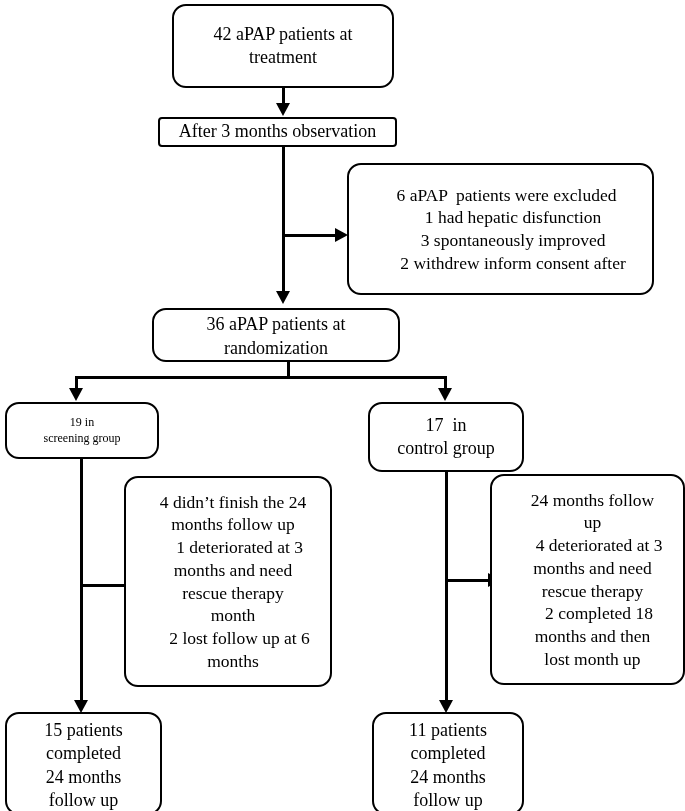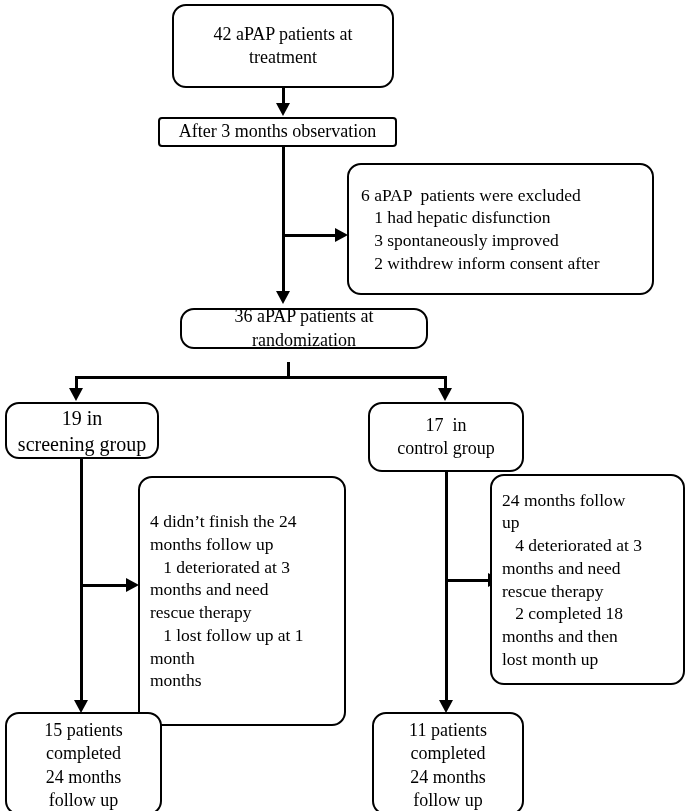--- a/index.html
+++ b/index.html
@@ -22,36 +22,36 @@
     border: 2.2px solid #000000;
     background: #ffffff;
     display: flex;
     flex-direction: column;
     justify-content: center;
     z-index: 2;
   }
   .node.rounded { border-radius: 14px; }
   .node.sharp   { border-radius: 4px; }
   .node.center  { align-items: center; text-align: center; }
-  .node.left    { align-items: flex-start; text-align: left; }
+  .node.left    { align-items: center; text-align: left; }
   .node .line {
     display: block;
     white-space: pre;
     line-height: 1.30;
   }
 
   
   #node-screening     { left: 172px; top: 4px;   width: 222px; height: 84px;  font-size: 18px; }
   #node-observation   { left: 158px; top: 117px; width: 239px; height: 30px;  font-size: 18px; }
   #node-excluded      { left: 347px; top: 163px; width: 307px; height: 132px; font-size: 17.5px;
                         padding: 5px 0 5px 12px; }
-  #node-randomization { left: 180px; top: 308px; width: 248px; height: 41px;  font-size: 18px; }
-  #node-treatment     { left: 5px;   top: 402px; width: 154px; height: 57px;  font-size: 20px; }
+  #node-randomization { left: 152px; top: 308px; width: 248px; height: 54px;  font-size: 18px; justify-content: flex-end; }
+  #node-treatment     { left: 5px;   top: 402px; width: 154px; height: 57px;  font-size: 12px; }
   #node-control       { left: 368px; top: 402px; width: 156px; height: 70px;  font-size: 18px; }
-  #node-tx-dropout    { left: 138px; top: 476px; width: 208px; height: 250px; font-size: 17.5px;
+  #node-tx-dropout    { left: 124px; top: 476px; width: 208px; height: 211px; font-size: 17.5px;
                         padding: 4px 0 4px 10px; }
   #node-ct-dropout    { left: 490px; top: 474px; width: 195px; height: 211px; font-size: 17.5px;
                         padding: 4px 0 4px 10px; }
   #node-tx-completed  { left: 5px;   top: 712px; width: 157px; height: 103px; font-size: 18px;
                         justify-content: flex-start; padding-top: 5px; }
   #node-ct-completed  { left: 372px; top: 712px; width: 152px; height: 103px; font-size: 18px;
                         justify-content: flex-start; padding-top: 5px; }
 
   
   .vline, .hline {
@@ -170,22 +170,22 @@
     <span class="line">17  in</span>
     <span class="line">control group</span>
   </div>
 
   <div class="node rounded left" id="node-tx-dropout">
     <span class="line">4 didn’t finish the 24</span>
     <span class="line">months follow up</span>
     <span class="line">   1 deteriorated at 3</span>
     <span class="line">months and need</span>
     <span class="line">rescue therapy</span>
-    <span class="line">   1 lost follow up at 1</span>
     <span class="line">month</span>
+    <span class="line">   2 lost follow up at 6</span>
     <span class="line">months</span>
   </div>
 
   <div class="node rounded left" id="node-ct-dropout">
     <span class="line">24 months follow</span>
     <span class="line">up</span>
     <span class="line">   4 deteriorated at 3</span>
     <span class="line">months and need</span>
     <span class="line">rescue therapy</span>
     <span class="line">   2 completed 18</span>

